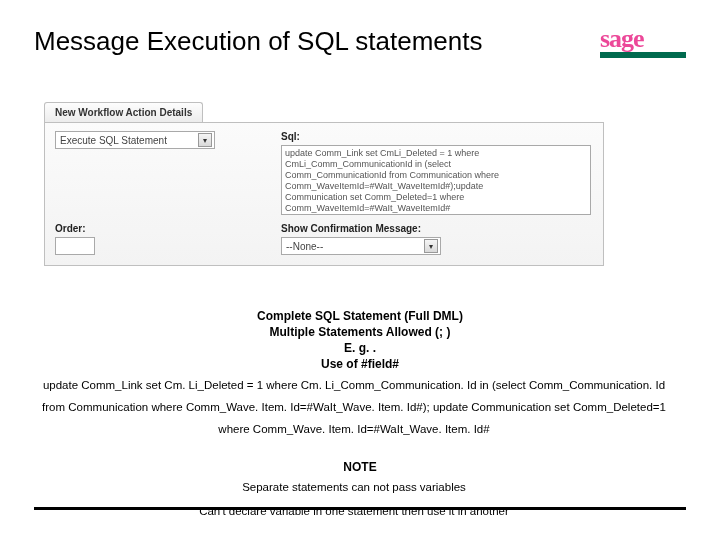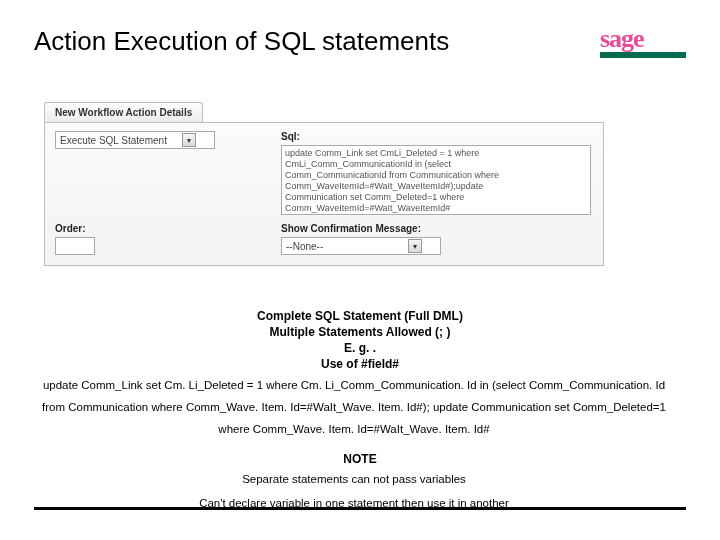--- a/index.html
+++ b/index.html
@@ -83,21 +83,21 @@
   .select {
     display: flex;
     align-items: center;
     justify-content: space-between;
     width: 160px;
     height: 18px;
     background: #fff;
     border: 1px solid #a9a9a9;
     font-size: 10px;
     color: #444;
-    padding: 0 18px 0 4px;
+    padding: 0 2px 0 4px;
   }
   .select .arrow {
     width: 14px;
     height: 14px;
     background: linear-gradient(#f5f5f5,#d9d9d9);
     border: 1px solid #999;
     display: flex;
     align-items: center;
     justify-content: center;
     font-size: 8px;
@@ -137,37 +137,37 @@
   .para {
     font-size: 11.5px;
     color: #000;
     line-height: 22px;
     margin-top: 2px;
     max-width: 640px;
   }
   .note-head {
     font-size: 12px;
     font-weight: bold;
-    margin-top: 12px;
+    margin-top: 20px;
   }
   .hr {
     position: absolute;
     left: 34px;
     right: 34px;
     bottom: 30px;
     height: 3px;
     background: #000;
   }
 </style>
 </head>
 <body>
 
 <div class="slide">
   <div class="header">
-    <div class="title">Action Execution of SQL statements</div>
+    <div class="title">Message Execution of SQL statements</div>
     <div class="logo">
       <div class="logo-text">sage</div>
       <div class="logo-bar"></div>
     </div>
   </div>
 
   <div class="panel-wrap">
     <div class="panel-tab">New Workflow Action Details</div>
     <div class="panel-body">
       <div class="row">

